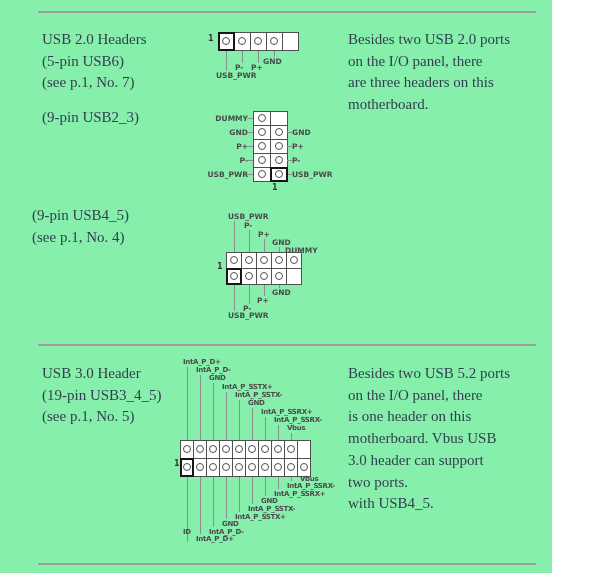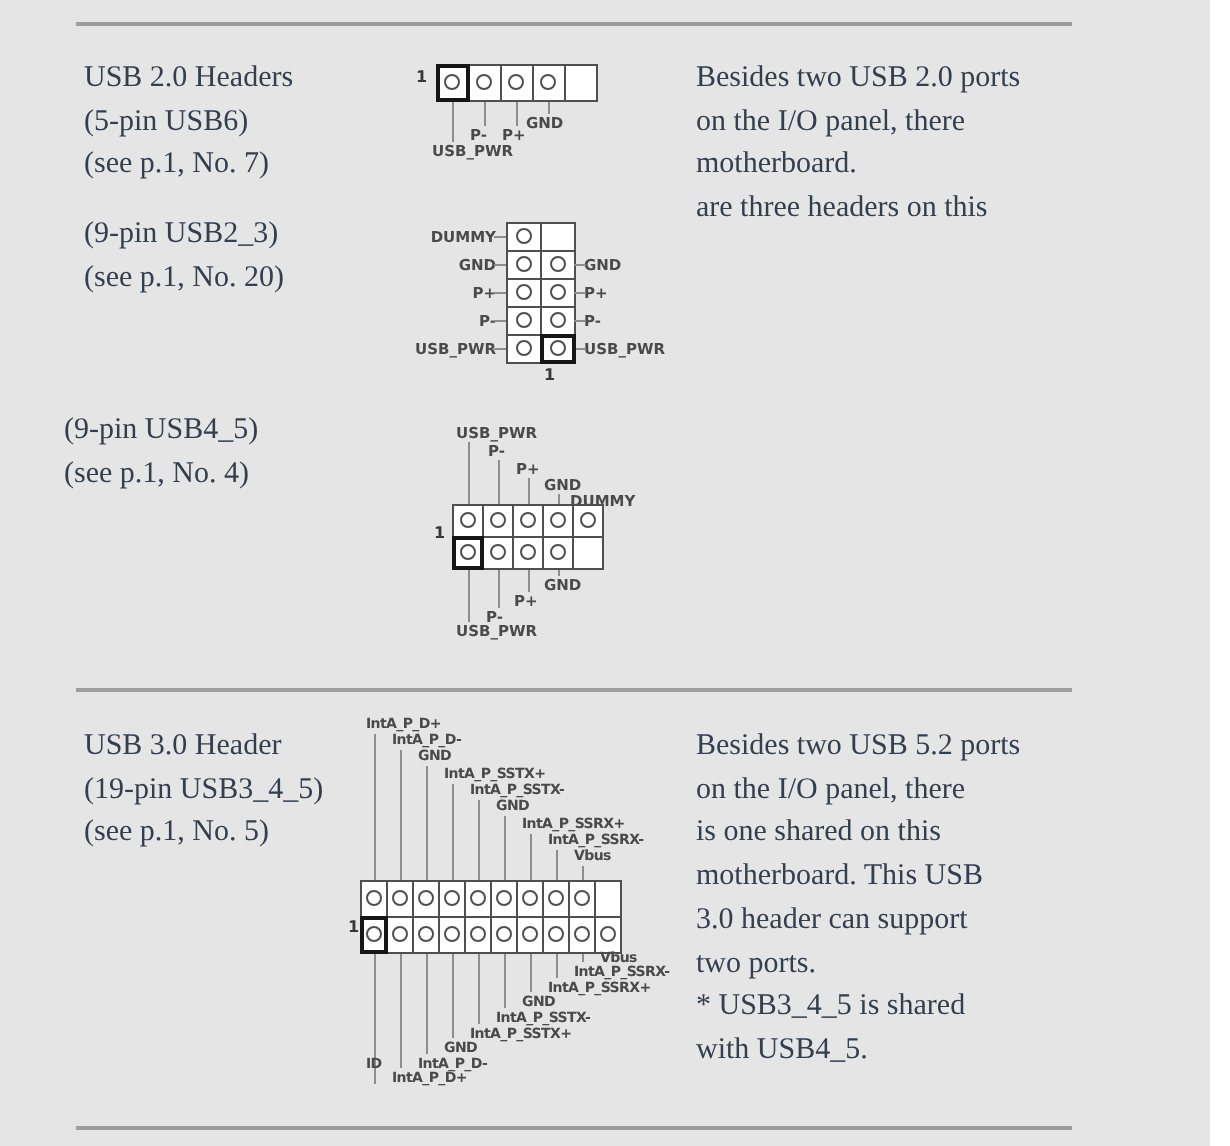--- a/index.html
+++ b/index.html
@@ -1,17 +1,17 @@
 <!DOCTYPE html>
 <html><head>
 <meta charset="utf-8">
 <title>USB Headers Manual Page</title>
 <style>
   html,body{margin:0;padding:0;background:#fff;}
-  .page{position:relative;width:605px;height:573px;background:#e5e5e5;overflow:hidden;
+  .page{position:relative;width:552px;height:573px;background:#86efac;overflow:hidden;
         font-family:"Liberation Serif",serif;}
   .rule{position:absolute;left:38px;width:498px;height:2px;background:#9e9e9e;}
   .txt{position:absolute;font-size:15px;line-height:21.7px;color:#333e4e;white-space:nowrap;}
   .dlabel{position:absolute;font-family:"DejaVu Sans",sans-serif;font-size:7.5px;font-weight:700;
           color:#4a4a4a;white-space:nowrap;}
   .dlabel.sm{font-size:7px;letter-spacing:-0.3px;}
   .dlabel.ra{text-align:right;width:58px;}
   .pnum{position:absolute;font-family:"DejaVu Sans",sans-serif;font-size:8px;font-weight:700;color:#383838;}
   .vl{position:absolute;width:1px;background:#8d8d8d;}
   .hl{position:absolute;height:1px;background:#8d8d8d;}
@@ -33,31 +33,30 @@
   <i class="rule" style="top:344px"></i>
   <i class="rule" style="top:563px"></i>
 
   <div class="txt" style="left:42px;top:29px">
     <div>USB 2.0 Headers</div>
     <div>(5-pin USB6)</div>
     <div>(see p.1, No. 7)</div>
   </div>
   <div class="txt" style="left:42px;top:107px">
     <div>(9-pin USB2_3)</div>
-    <div>(see p.1, No. 20)</div>
   </div>
   <div class="txt" style="left:32px;top:205px">
     <div>(9-pin USB4_5)</div>
     <div>(see p.1, No. 4)</div>
   </div>
   <div class="txt" style="left:348px;top:29px">
     <div>Besides two USB 2.0 ports</div>
     <div>on the I/O panel, there</div>
+    <div>are three headers on this</div>
     <div>motherboard.</div>
-    <div>are three headers on this</div>
   </div>
 
   <div>
     <span class="pnum" style="left:208px;top:34px">1</span>
     <div class="grid" style="left:218px;top:32px">
         <div class="grow">
           <span class="gcell p1" style="width: 17px; height: 19px;"></span>
           <span class="gcell" style="width: 17px; height: 19px;"></span>
           <span class="gcell" style="width: 17px; height: 19px;"></span>
           <span class="gcell" style="width: 17px; height: 19px;"></span>
@@ -156,25 +155,24 @@
   </div>
 
   <div class="txt" style="left:42px;top:363px">
     <div>USB 3.0 Header</div>
     <div>(19-pin USB3_4_5)</div>
     <div>(see p.1, No. 5)</div>
   </div>
   <div class="txt" style="left:348px;top:363px">
     <div>Besides two USB 5.2 ports</div>
     <div>on the I/O panel, there</div>
-    <div>is one shared on this</div>
-    <div>motherboard. This USB</div>
+    <div>is one header on this</div>
+    <div>motherboard. Vbus USB</div>
     <div>3.0 header can support</div>
     <div>two ports.</div>
-    <div>* USB3_4_5 is shared</div>
     <div>with USB4_5.</div>
   </div>
 
   <div>
     <span class="dlabel sm" style="left:183px;top:358px">IntA_P_D+</span>
     <span class="dlabel sm" style="left:196px;top:366px">IntA_P_D-</span>
     <span class="dlabel sm" style="left:209px;top:374px">GND</span>
     <span class="dlabel sm" style="left:222px;top:383px">IntA_P_SSTX+</span>
     <span class="dlabel sm" style="left:235px;top:391px">IntA_P_SSTX-</span>
     <span class="dlabel sm" style="left:248px;top:399px">GND</span>

